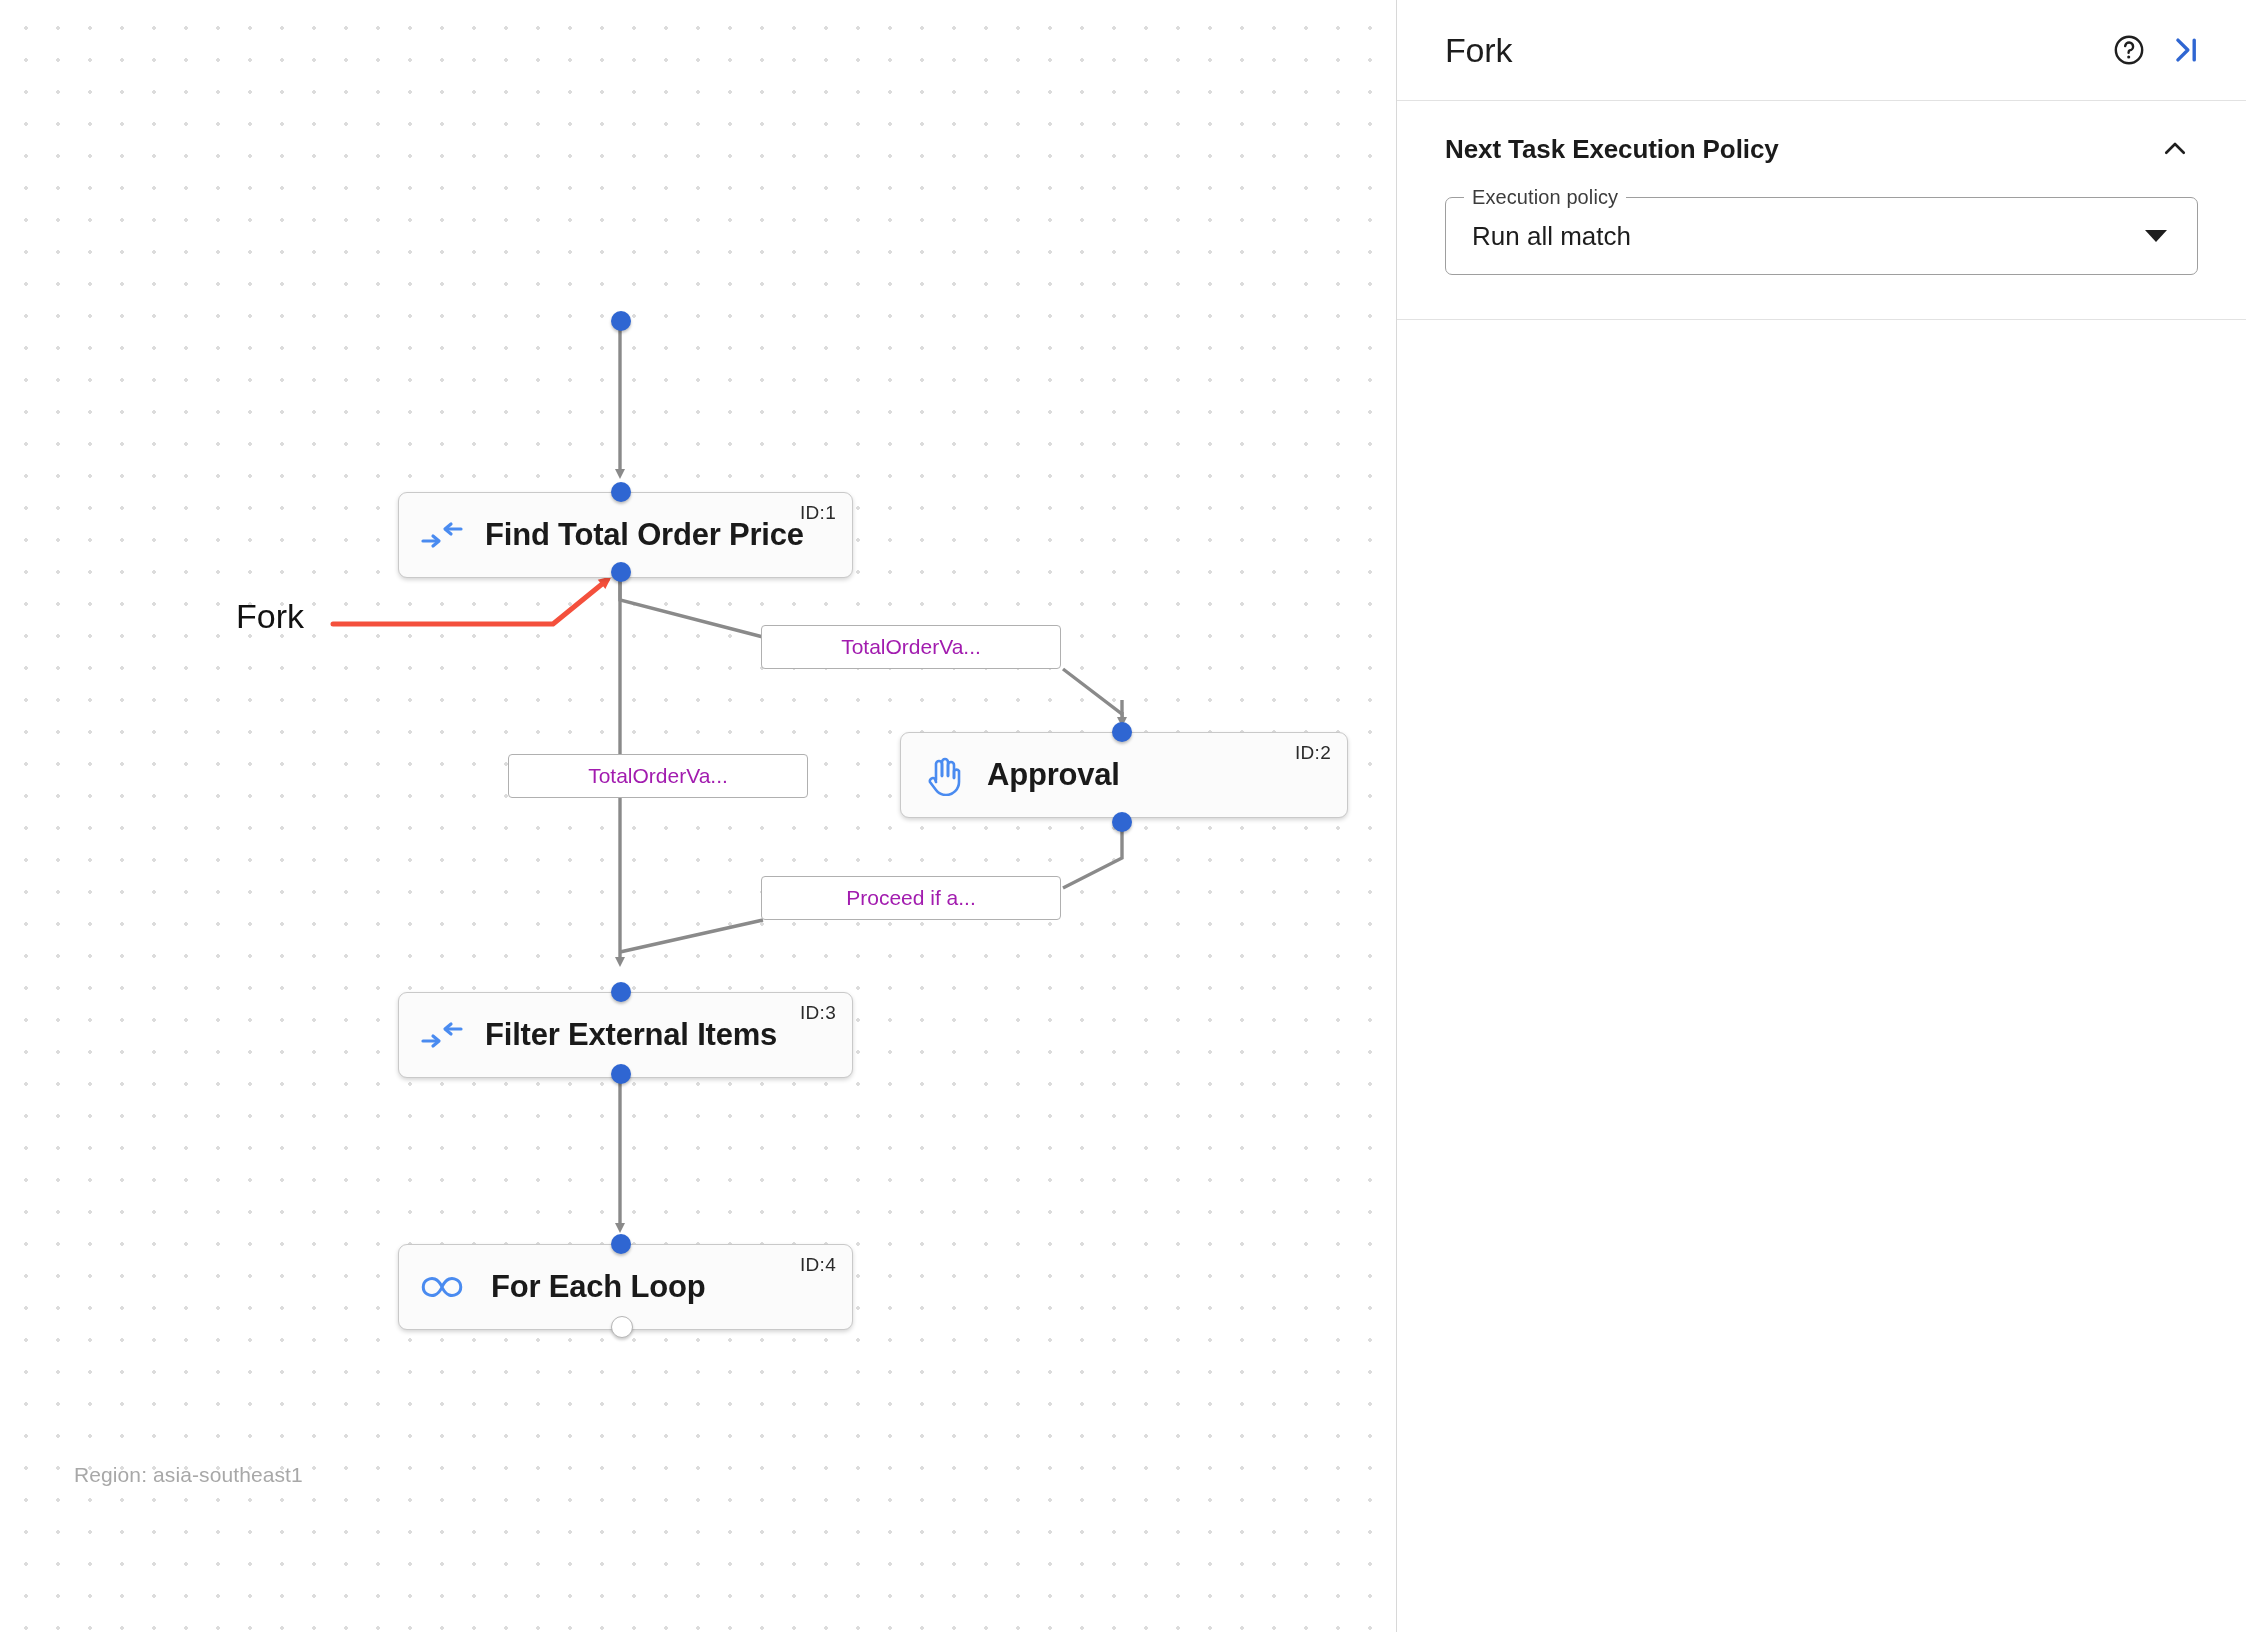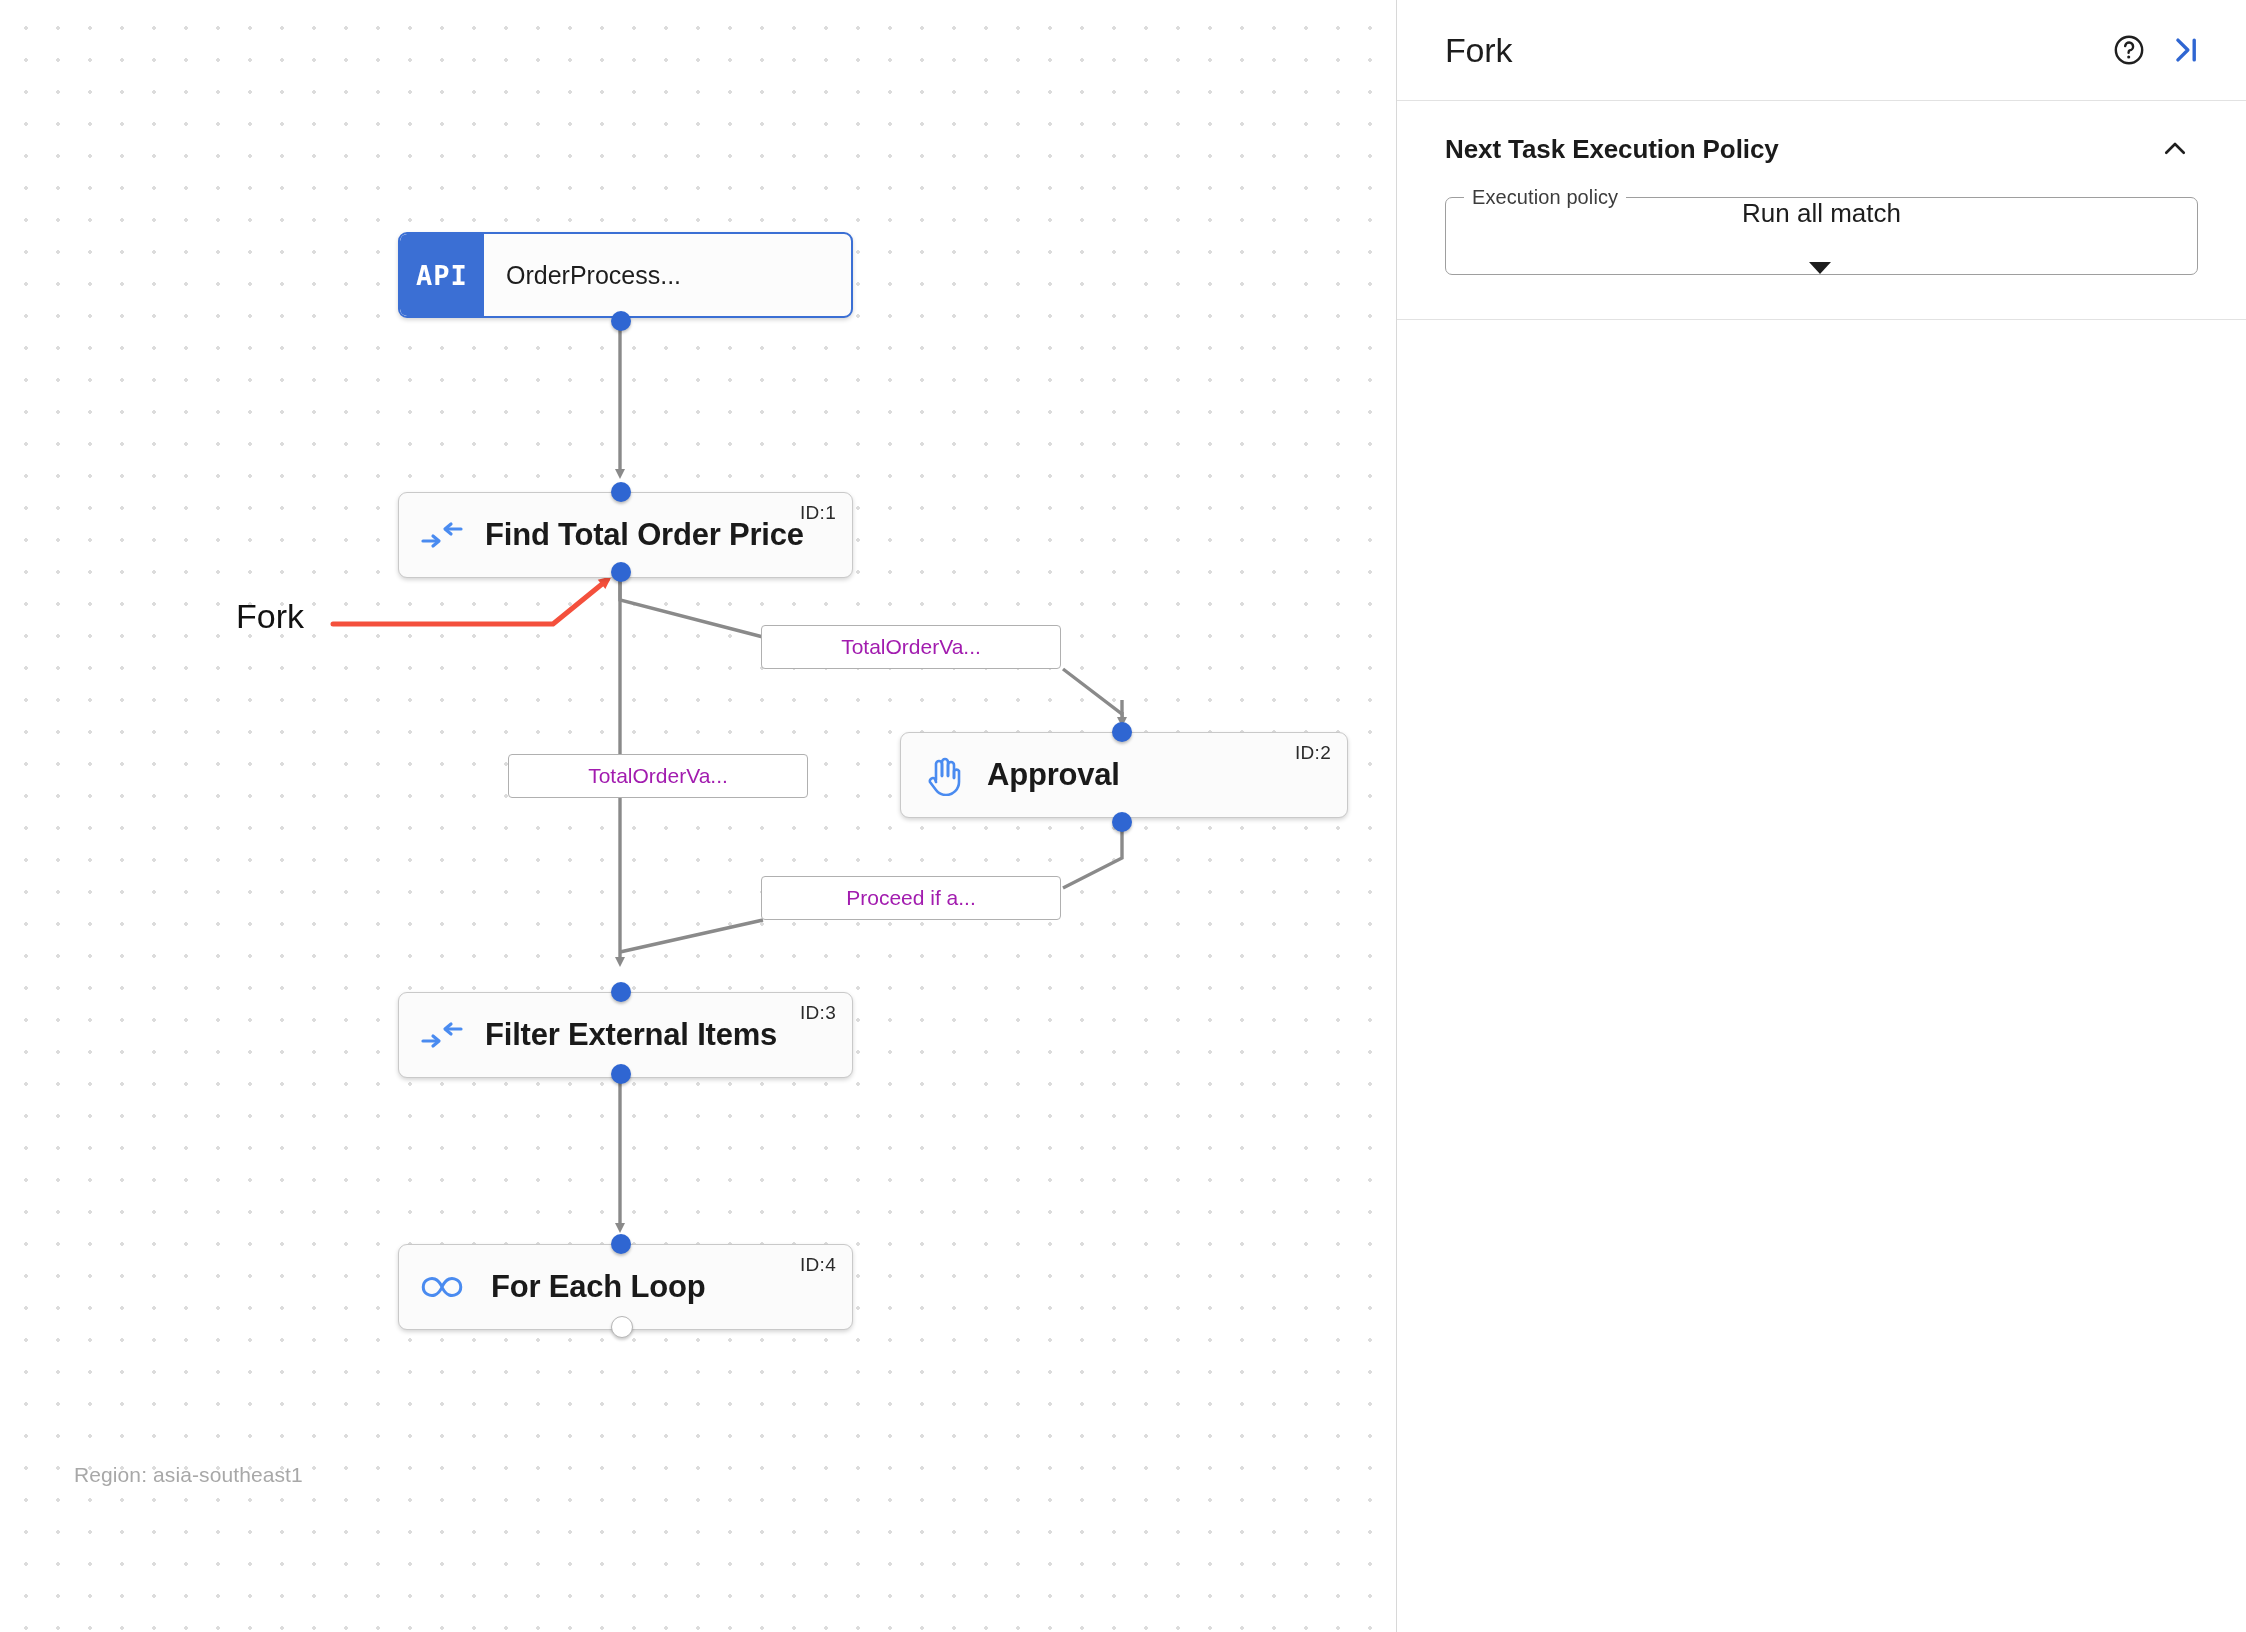--- a/index.html
+++ b/index.html
@@ -217,21 +217,20 @@
   .field {
     position: relative;
     height: 78px;
     border: 1px solid #9e9e9e;
     border-radius: 7px;
     display: flex;
     align-items: center;
     padding: 0 26px;
     box-sizing: border-box;
     background: #ffffff;
-    flex-direction: column;
   }
   .field-notch {
     position: absolute;
     top: -12px;
     left: 18px;
     background: #ffffff;
     padding: 0 8px;
     font-size: 20px;
     color: #3c3c3c;
     letter-spacing: 0.1px;
@@ -273,26 +272,20 @@
     <path d="M620,572 L620,962" stroke="#8a8a8a" stroke-width="3.4" fill="none" marker-end="url(#arrow)"></path>
 
     <path d="M1122,822 L1122,858 L1063,888" stroke="#8a8a8a" stroke-width="3.4" fill="none"></path>
     <path d="M763,920 L620,952" stroke="#8a8a8a" stroke-width="3.4" fill="none"></path>
 
     <path d="M620,1074 L620,1228" stroke="#8a8a8a" stroke-width="3.4" fill="none" marker-end="url(#arrow)"></path>
 
     <path d="M333,624 L553,624 L607,580" stroke="#f4503c" stroke-width="5" fill="none" stroke-linecap="round" stroke-linejoin="round" marker-end="url(#redarrow)"></path>
   </svg>
 
-  <div class="node api-node selected" style="left:398px; top:232px; width:455px;">
-    <div class="api-badge">
-      <span class="api-badge-text">API</span>
-    </div>
-    <div class="api-title">OrderProcess...</div>
-  </div>
   <div class="dot" style="left:611px; top:311px;"></div>
 
   <div class="node" style="left:398px; top:492px; width:455px;">
     <div class="node-icon">
       <svg width="46" height="34" viewBox="0 0 46 34">
         <g stroke="#4a8bf0" stroke-width="3.2" fill="none" stroke-linecap="round" stroke-linejoin="round">
           <line x1="4" y1="23" x2="19" y2="23"></line>
           <polyline points="14,18 20,23 14,28"></polyline>
           <line x1="42" y1="11" x2="27" y2="11"></line>
           <polyline points="32,6 26,11 32,16"></polyline>

